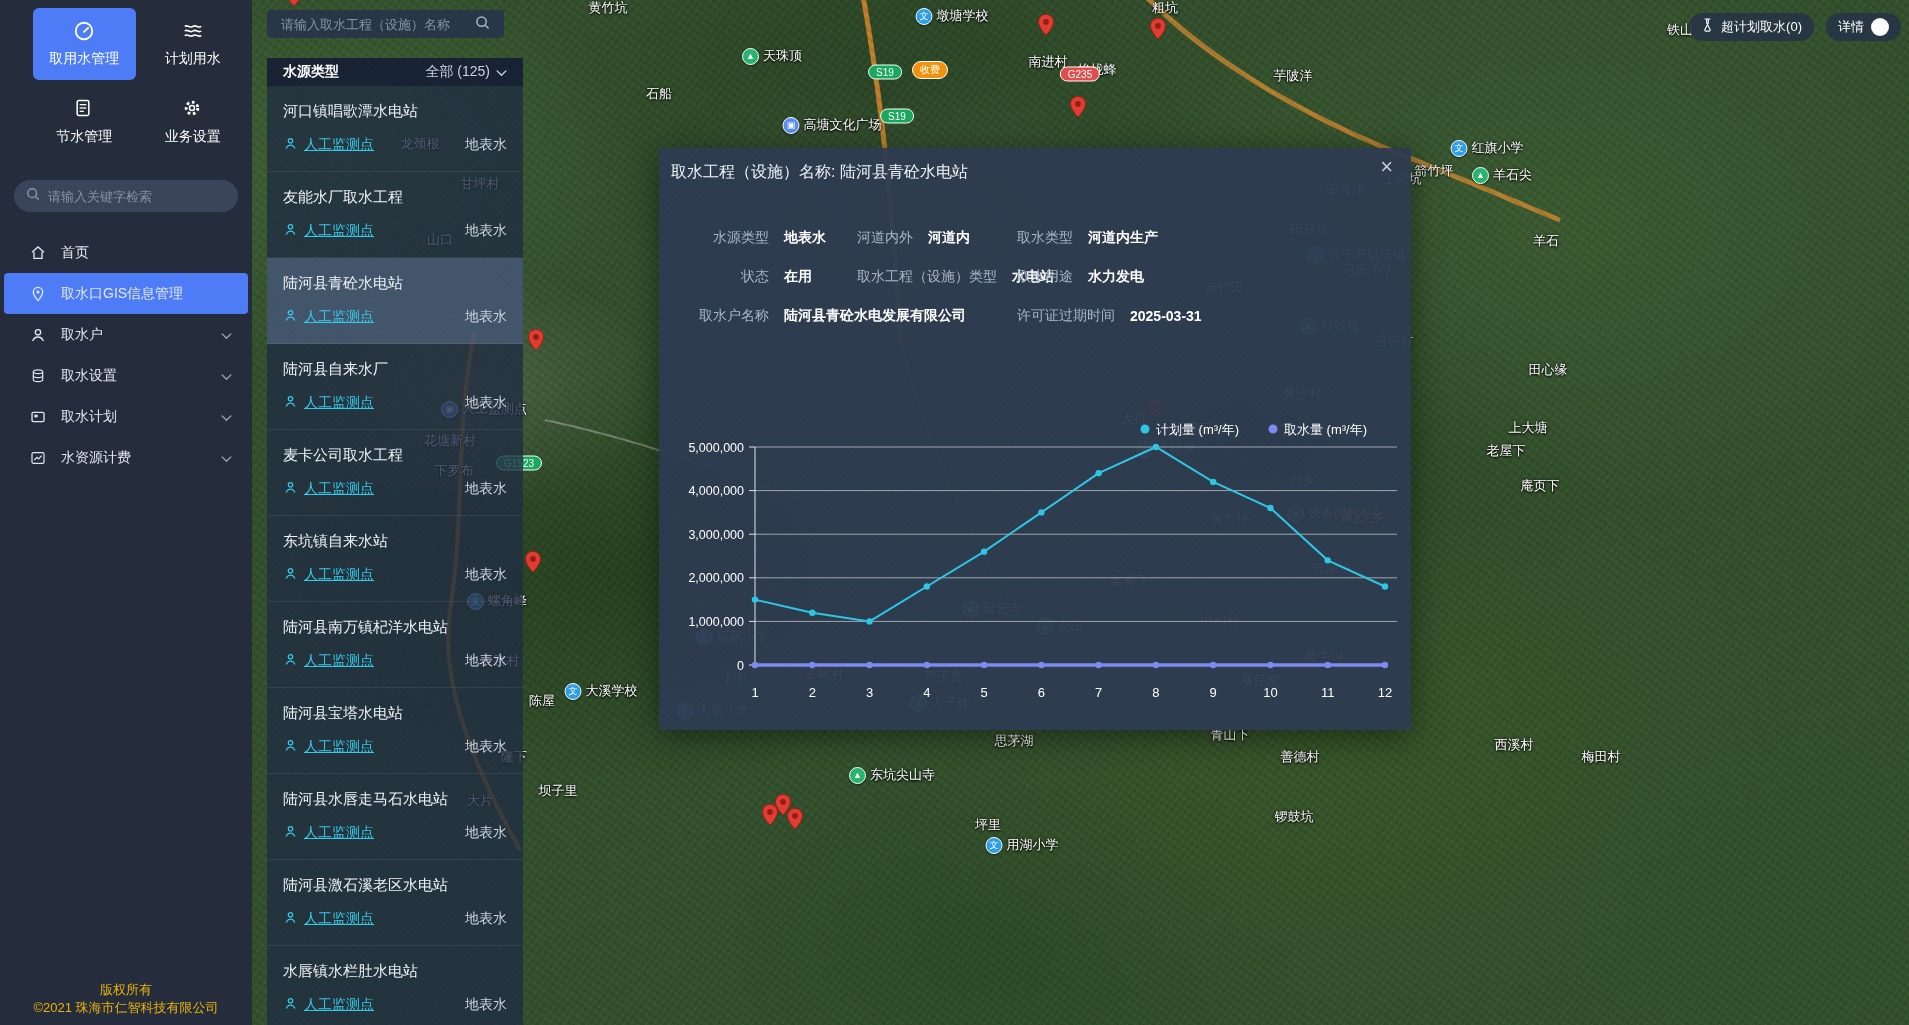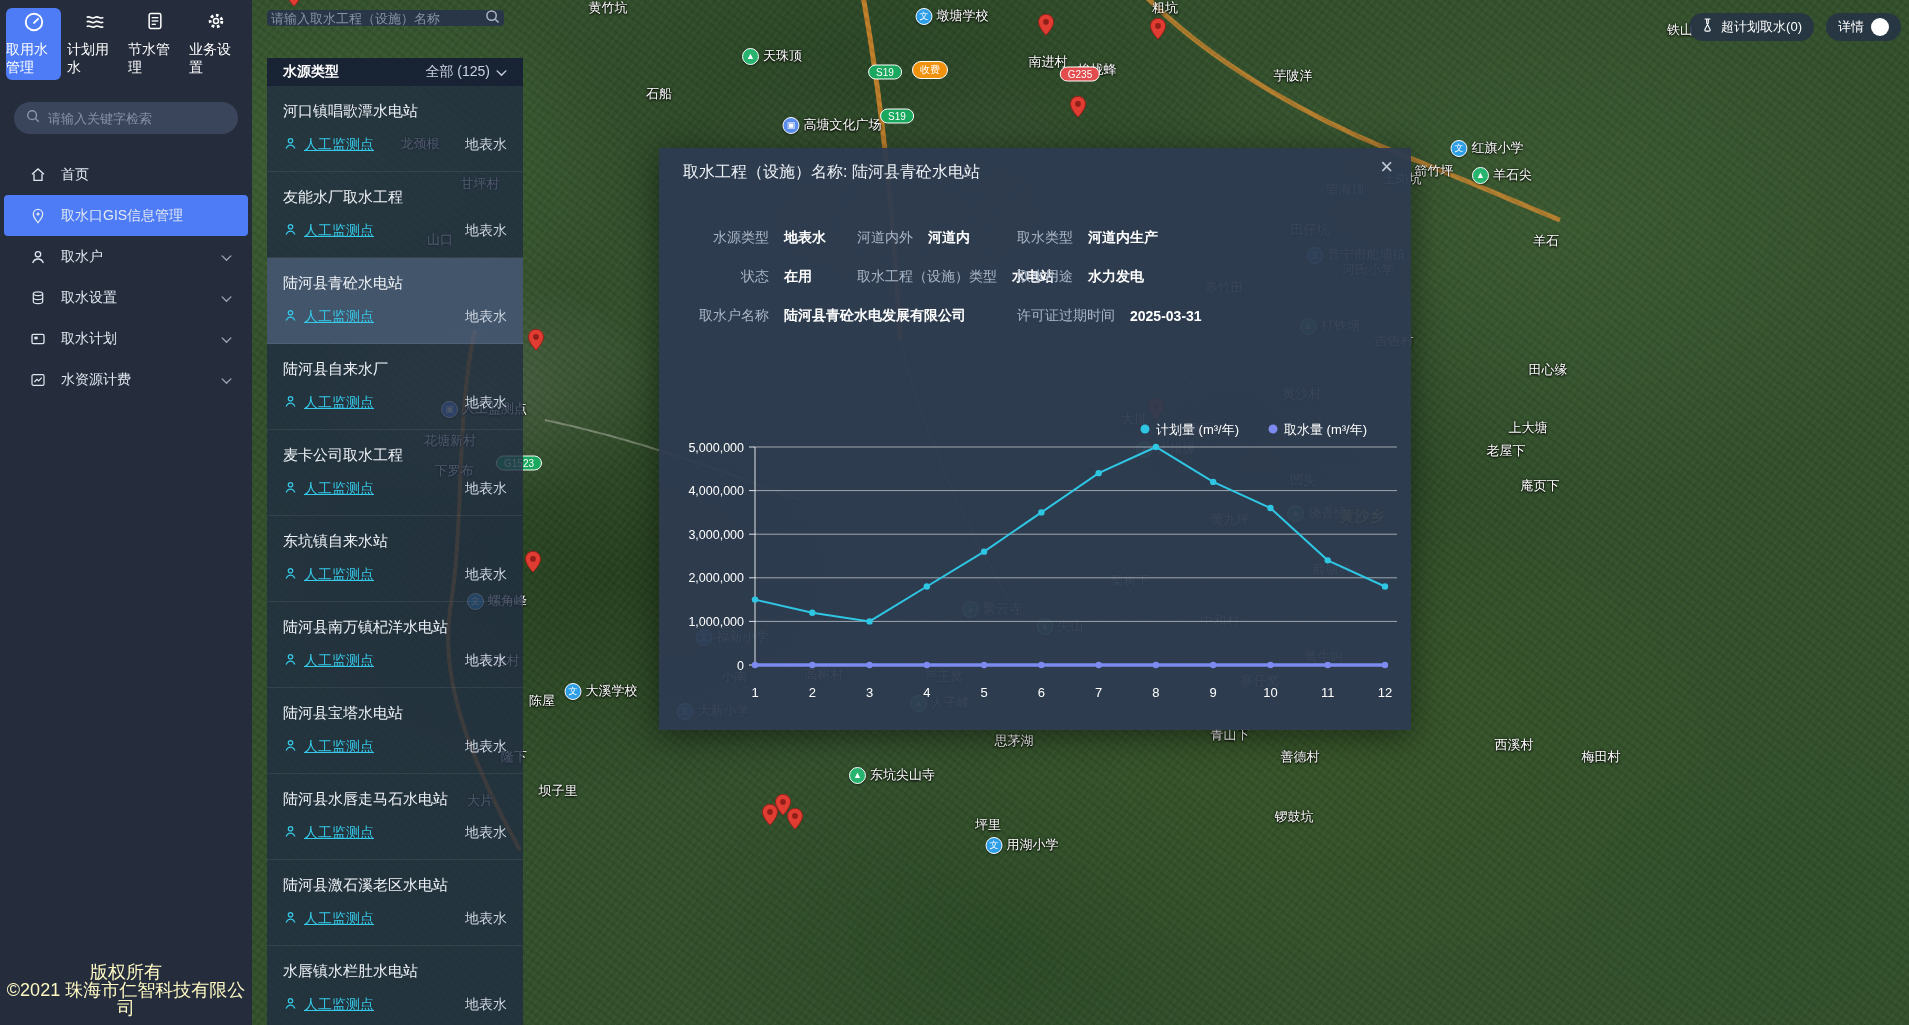--- a/index.html
+++ b/index.html
@@ -38,59 +38,59 @@
   .bg-green { background:#1aa85e; } .bg-red { background:#e24c4c; } .bg-orange { background:#f0920e; }
 
   
   .topbar { position:absolute; top:13px; right:8px; display:flex; gap:12px; z-index:30; }
   .pill { height:28px; border-radius:14px; background:rgba(38,50,70,0.85); color:#fff; display:flex;
     align-items:center; padding:0 12px; font-size:13px; gap:7px; cursor:pointer; }
   .toggle { width:18px; height:18px; border-radius:50%; background:#fff; }
 
   
   .sidebar { position:absolute; left:0; top:0; width:252px; height:1025px; background:#252d3c; z-index:40; }
-  .apps { display:grid; grid-template-columns:1fr 1fr 1fr 1fr; gap:6px; padding:8px 8px 0 6px; }
+  .apps { display:grid; grid-template-columns:1fr 1fr; gap:6px; padding:8px 8px 0 6px;margin-left:27px; }
   .app { height:72px; border-radius:6px; display:flex; flex-direction:column; align-items:center;
     justify-content:center; gap:8px; color:#fff; font-size:14px; cursor:pointer; }
   .app.active { background:#4d7cf6; }
   .app .aicon { width:22px; height:22px; color:#fff; }
   .sbsearch { margin:22px 14px 0 14px; height:32px; border-radius:16px; background:#3a455c; display:flex;
     align-items:center; padding:0 12px; gap:8px; }
   .sbsearch svg { color:#8b96a9; }
   .sbsearch input { flex:1; background:transparent; border:none; outline:none; color:#cfd6e2; font-size:13px; font-family:inherit; }
   .sbsearch input::placeholder { color:#8791a5; }
   nav { margin-top:20px; }
   .mi { height:41px; display:flex; align-items:center; padding:0 16px 0 26px; color:#e2e8f1; font-size:14px;
     gap:15px; margin:0 4px; border-radius:4px; cursor:pointer; }
   .mi.active { background:#4d7cf6; }
   .mi .micon { width:16px; height:16px; color:#dfe6f0; flex:none; }
   .mi .chev { margin-left:auto; color:#97a2b4; }
-  .sfooter { position:absolute; bottom:8px; left:0; right:0; text-align:center; color:#fef9c3; font-size:18px; line-height:18px; }
+  .sfooter { position:absolute; bottom:8px; left:0; right:0; text-align:center; color:#eab308; font-size:13px; line-height:18px; }
 
   
-  .psearch { position:absolute; left:267px; top:10px; width:237px; height:16px; background:rgba(40,52,74,0.92);
-    border-radius:4px; display:flex; align-items:center; padding:0 4px; z-index:20; }
+  .psearch { position:absolute; left:267px; top:10px; width:237px; height:28px; background:rgba(40,52,74,0.92);
+    border-radius:4px; display:flex; align-items:center; padding:0 14px; z-index:20; }
   .psearch input { flex:1; background:transparent; border:none; outline:none; color:#cfd6e2; font-size:13px; font-family:inherit; }
   .psearch input::placeholder { color:#8793a6; }
   .psearch svg { color:#aab4c5; flex:none; }
   .panel { position:absolute; left:267px; top:58px; width:256px; bottom:0; background:rgba(33,45,66,0.80); z-index:10; }
   .phead { height:28px; background:rgba(22,32,50,0.85); display:flex; align-items:center; padding:0 16px;
     color:#fff; font-size:14px; font-weight:bold; }
   .pfilter { margin-left:auto; font-weight:normal; color:#c8d1de; display:flex; align-items:center; gap:6px; cursor:pointer; }
   .item { height:86px; padding:16px 16px 0 16px; border-bottom:1px solid rgba(255,255,255,0.07); cursor:pointer; }
   .item.sel { background:rgba(96,118,152,0.50); }
   .iname { color:#eef2f7; font-size:15px; white-space:nowrap; overflow:hidden; }
   .imeta { margin-top:15px; display:flex; align-items:center; }
   .imon { color:#35c9e8; font-size:14px; text-decoration:underline; display:flex; align-items:center; gap:6px; }
   .isrc { margin-left:auto; color:#cdd5e1; font-size:14px; }
 
   
   .modal { position:absolute; left:659px; top:148px; width:752px; height:582px; background:rgba(45,59,80,0.95);
     z-index:25; box-shadow:0 6px 30px rgba(0,0,0,0.45); }
-  .mtitle { position:absolute; left:24px; top:14px; color:#f0f4f9; font-size:16px; }
+  .mtitle { position:absolute; left:12px; top:14px; color:#f0f4f9; font-size:16px; }
   .mclose { position:absolute; right:18px; top:8px; color:#c3ccd8; font-size:22px; cursor:pointer; line-height:1; }
   .fields { position:absolute; left:24px; top:70px; right:24px; }
   .frow { position:relative; height:39px; }
   .fcell { position:absolute; top:0; height:39px; display:flex; align-items:center; }
   .fc0 { left:0; } .fc1 { left:174px; } .fc2 { left:334px; }
   .fl { color:#a9b6c8; font-size:14px; white-space:nowrap; }
   .fc0 .fl { width:86px; text-align:right; }
   .fv { margin-left:15px; color:#fff; font-weight:bold; font-size:14px; white-space:nowrap; }
   #chart { position:absolute; left:0; top:260px; }
 </style>

